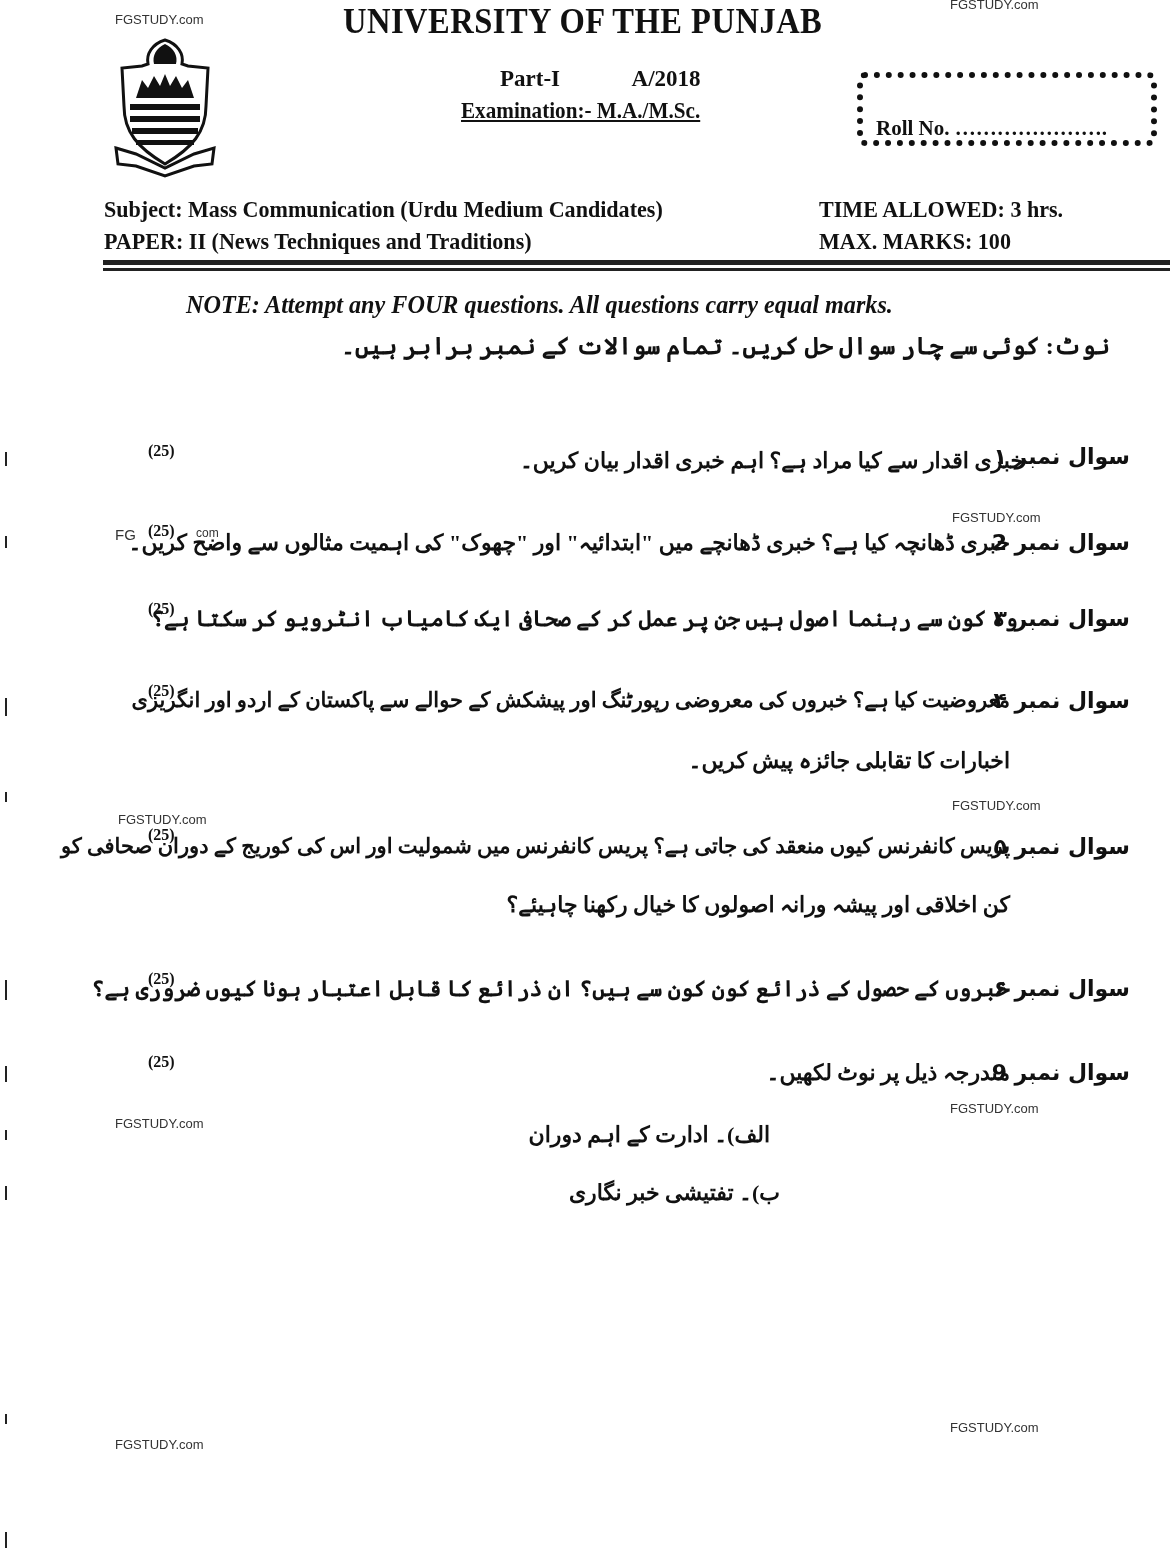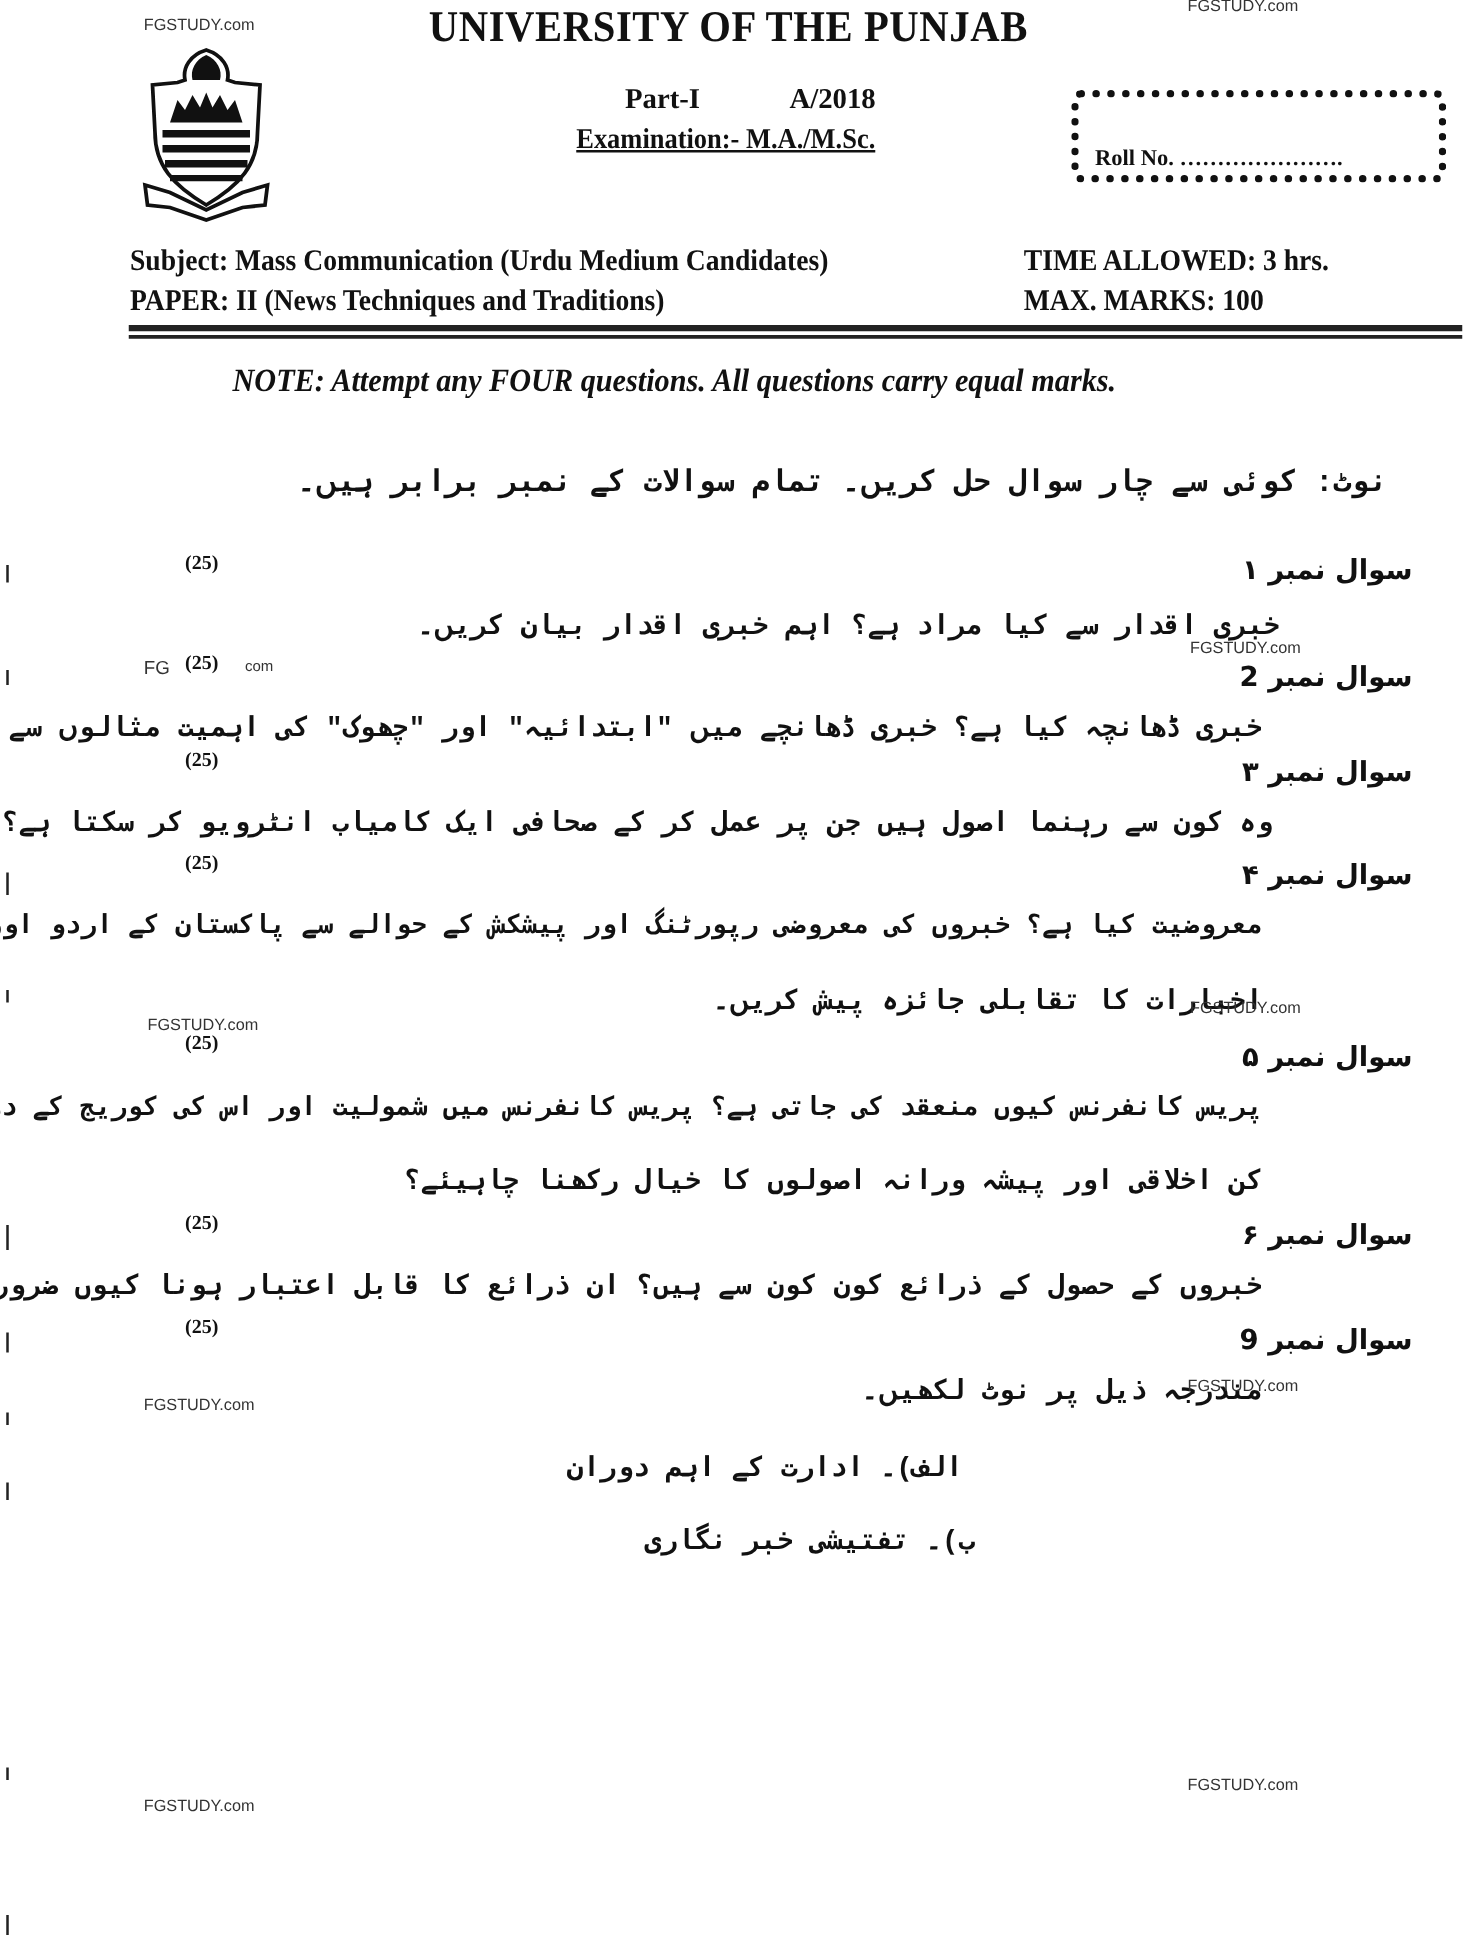--- a/index.html
+++ b/index.html
@@ -4,25 +4,25 @@
 <style>
   html,body{margin:0;padding:0;background:#fff;}
   body{width:1170px;height:1552px;position:relative;overflow:hidden;font-family:"Liberation Serif","DejaVu Serif",serif;color:#111;}
   .abs{position:absolute;}
   .wm{position:absolute;font-family:"Liberation Sans","DejaVu Sans",sans-serif;font-size:13px;color:#333;white-space:nowrap;}
   .title{left:343px;top:2px;font-size:35px;font-weight:bold;letter-spacing:0.5px;transform:scaleX(0.93);transform-origin:left top;white-space:nowrap;}
   .partline{left:500px;top:66px;font-size:23px;font-weight:bold;white-space:nowrap;}
   .partline span{display:inline-block;}
   .exam{left:461px;top:98px;font-size:23px;font-weight:bold;text-decoration:underline;white-space:nowrap;transform:scaleX(0.92);transform-origin:left top;}
   .rollbox{left:857px;top:72px;width:300px;height:74px;border:6px dotted #111;border-radius:8px;box-sizing:border-box;}
-  .rollno{left:876px;top:116px;font-size:18px;font-weight:bold;white-space:nowrap;}
+  .rollno{left:876px;top:116px;font-size:21px;font-weight:bold;white-space:nowrap;}
   .hdr{font-size:24px;font-weight:bold;white-space:nowrap;transform:scaleX(0.92);transform-origin:left top;}
   .rule{left:103px;height:4px;background:#222;width:1067px;}
   .note{left:186px;top:290px;font-size:26px;font-weight:bold;font-style:italic;white-space:nowrap;transform:scaleX(0.93);transform-origin:left top;}
-  .urdu{direction:rtl;text-align:right;font-family:Liberation Mono, monospace;font-weight:bold;font-size:22px;white-space:nowrap;margin-top:39px;}
+  .urdu{direction:rtl;text-align:right;font-family:Liberation Serif, serif;font-weight:bold;font-size:22px;white-space:nowrap;}
   .marks{font-size:16px;font-weight:bold;white-space:nowrap;}
   .qlabel{font-family:"DejaVu Sans",sans-serif;font-weight:bold;font-size:22px;direction:rtl;white-space:nowrap;}
   .crest{left:112px;top:36px;width:106px;height:142px;}
   .margin-tick{position:absolute;left:5px;width:2px;background:#222;}
 </style>
 </head>
 <body>
 
 <div class="wm" style="left:115px;top:12px;">FGSTUDY.com</div>
 <div class="wm" style="left:950px;top:-3px;">FGSTUDY.com</div>

